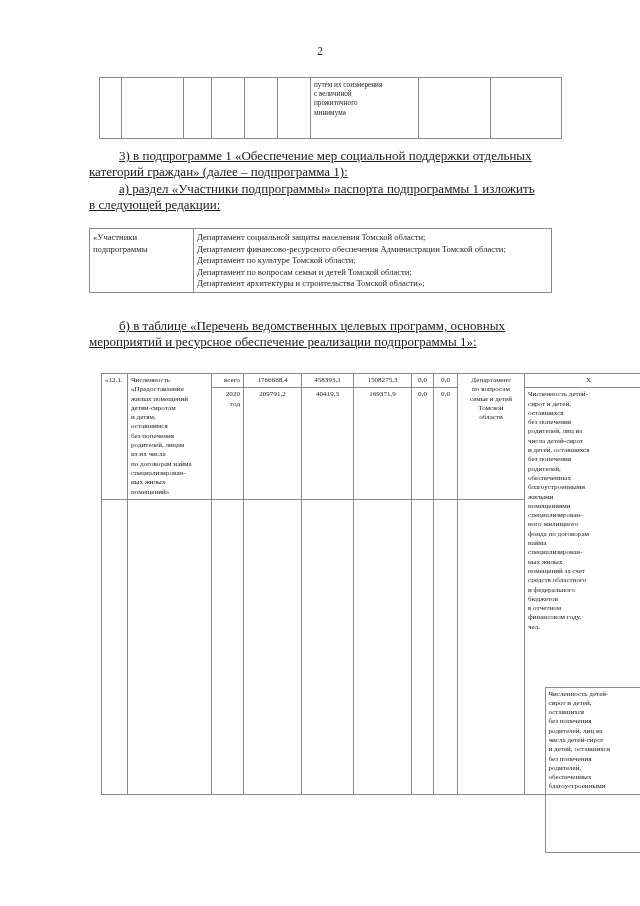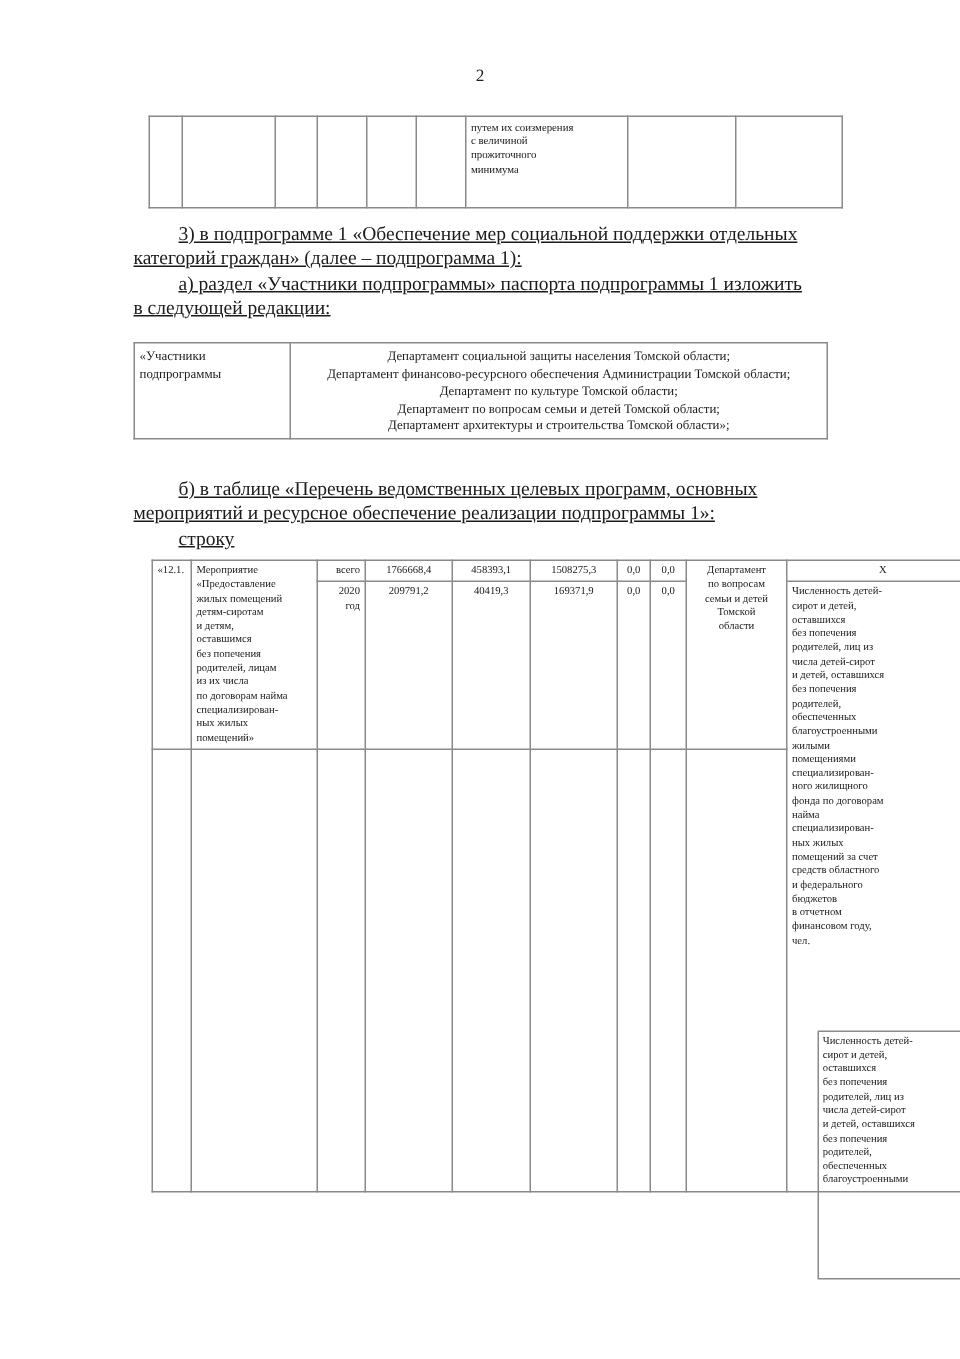--- a/index.html
+++ b/index.html
@@ -84,21 +84,21 @@
     left: 89px;
     top: 228px;
     width: 462px;
   }
   .tbl-part td {
     font-size: 8.6px;
     line-height: 11.6px;
     padding: 5px 6px;
   }
   .tbl-part td.lbl { width: 104px; }
-  .tbl-part td.val div { white-space: nowrap; text-align: center; }
+  .tbl-part td.val div { white-space: nowrap; }
 
   
   .tbl-main {
     position: absolute;
     left: 101px;
     top: 373px;
     width: 551px;
     border-collapse: collapse;
     table-layout: fixed;
     font-size: 7.1px;
@@ -190,43 +190,40 @@
         </td>
       </tr>
     </tbody>
   </table>
 
   <div class="para p3">
     <span class="ind"></span><span>б) в таблице «Перечень ведомственных целевых программ, основных</span><br>
     <span>мероприятий и ресурсное обеспечение реализации подпрограммы 1»:</span>
   </div>
 
-  <div class="para p4">
-    <span class="ind"></span><span>строку</span>
-  </div>
 
   <table class="tbl-main">
     <colgroup>
       <col style="width:26px">
       <col style="width:84px">
       <col style="width:32px">
       <col style="width:58px">
       <col style="width:52px">
       <col style="width:58px">
       <col style="width:22px">
       <col style="width:24px">
       <col style="width:67px">
       <col style="width:128px">
     </colgroup>
     <tbody>
 
       <tr>
         <td class="c-num" rowspan="2">«12.1.</td>
         <td class="c-name" rowspan="2">
-          <div>Мероприятие</div>
+          <div>Численность</div>
           <div>«Предоставление</div>
           <div>жилых помещений</div>
           <div>детям-сиротам</div>
           <div>и детям,</div>
           <div>оставшимся</div>
           <div>без попечения</div>
           <div>родителей, лицам</div>
           <div>из их числа</div>
           <div>по договорам найма</div>
           <div>специализирован-</div>

